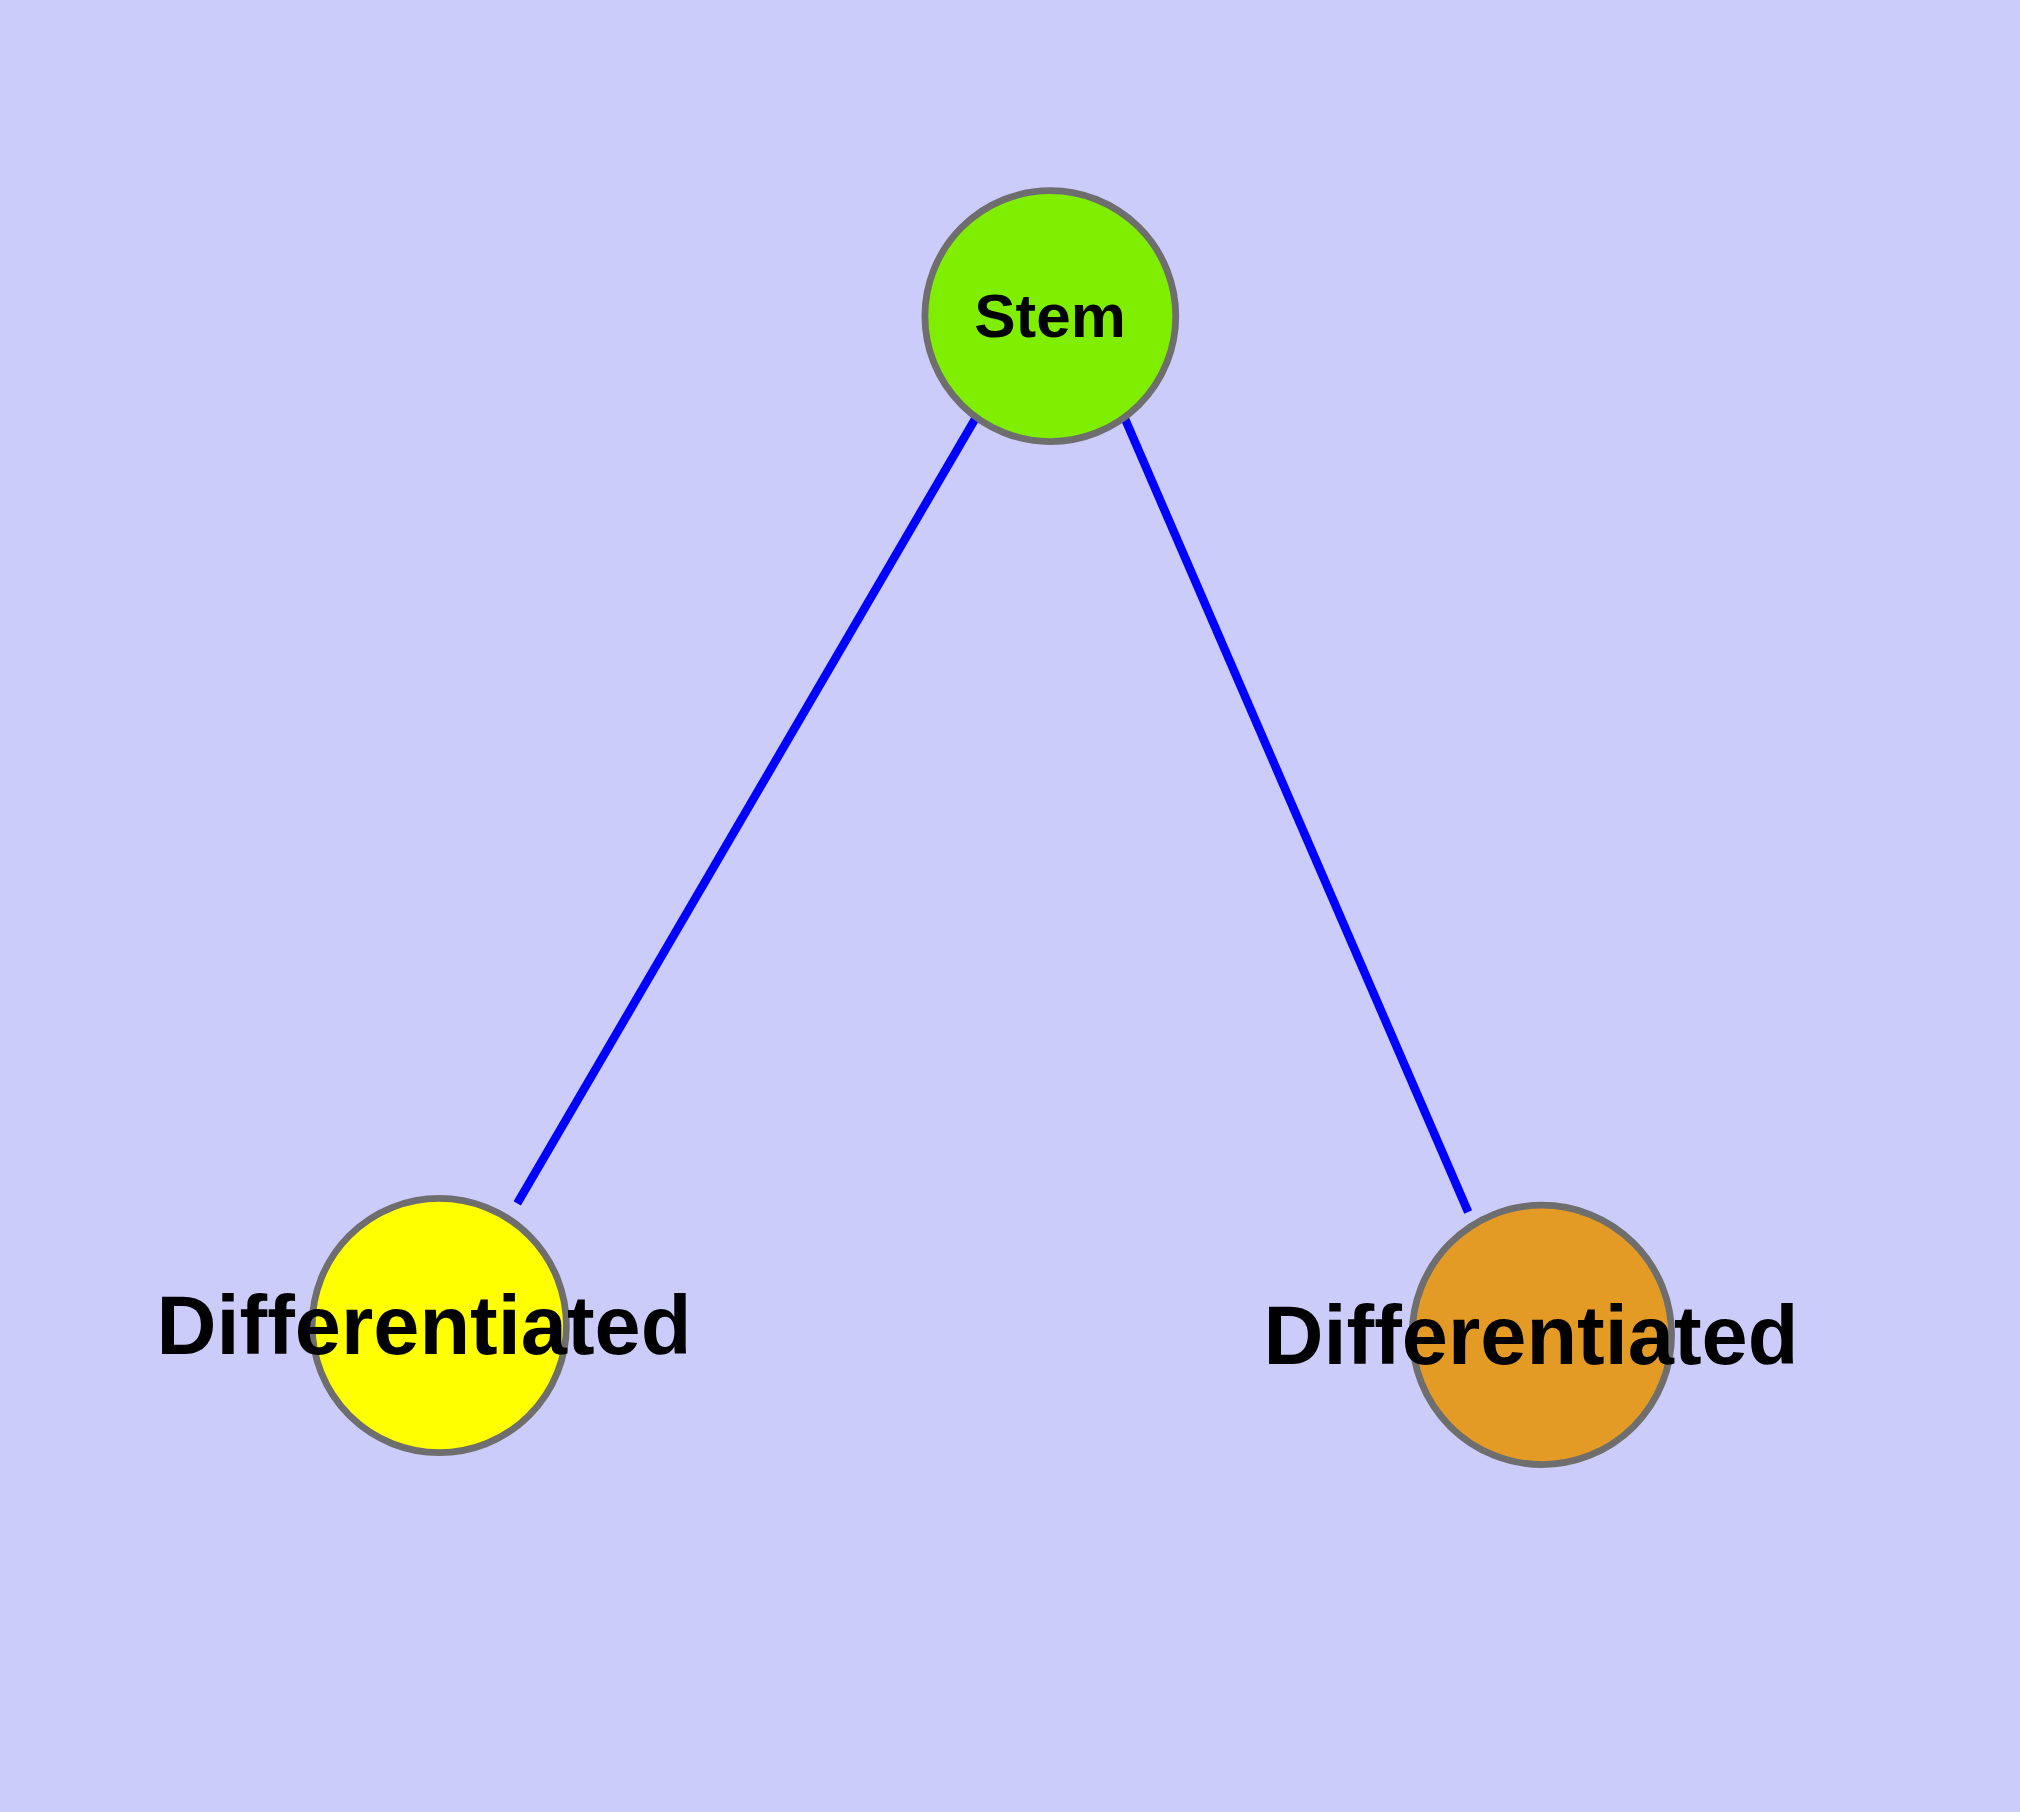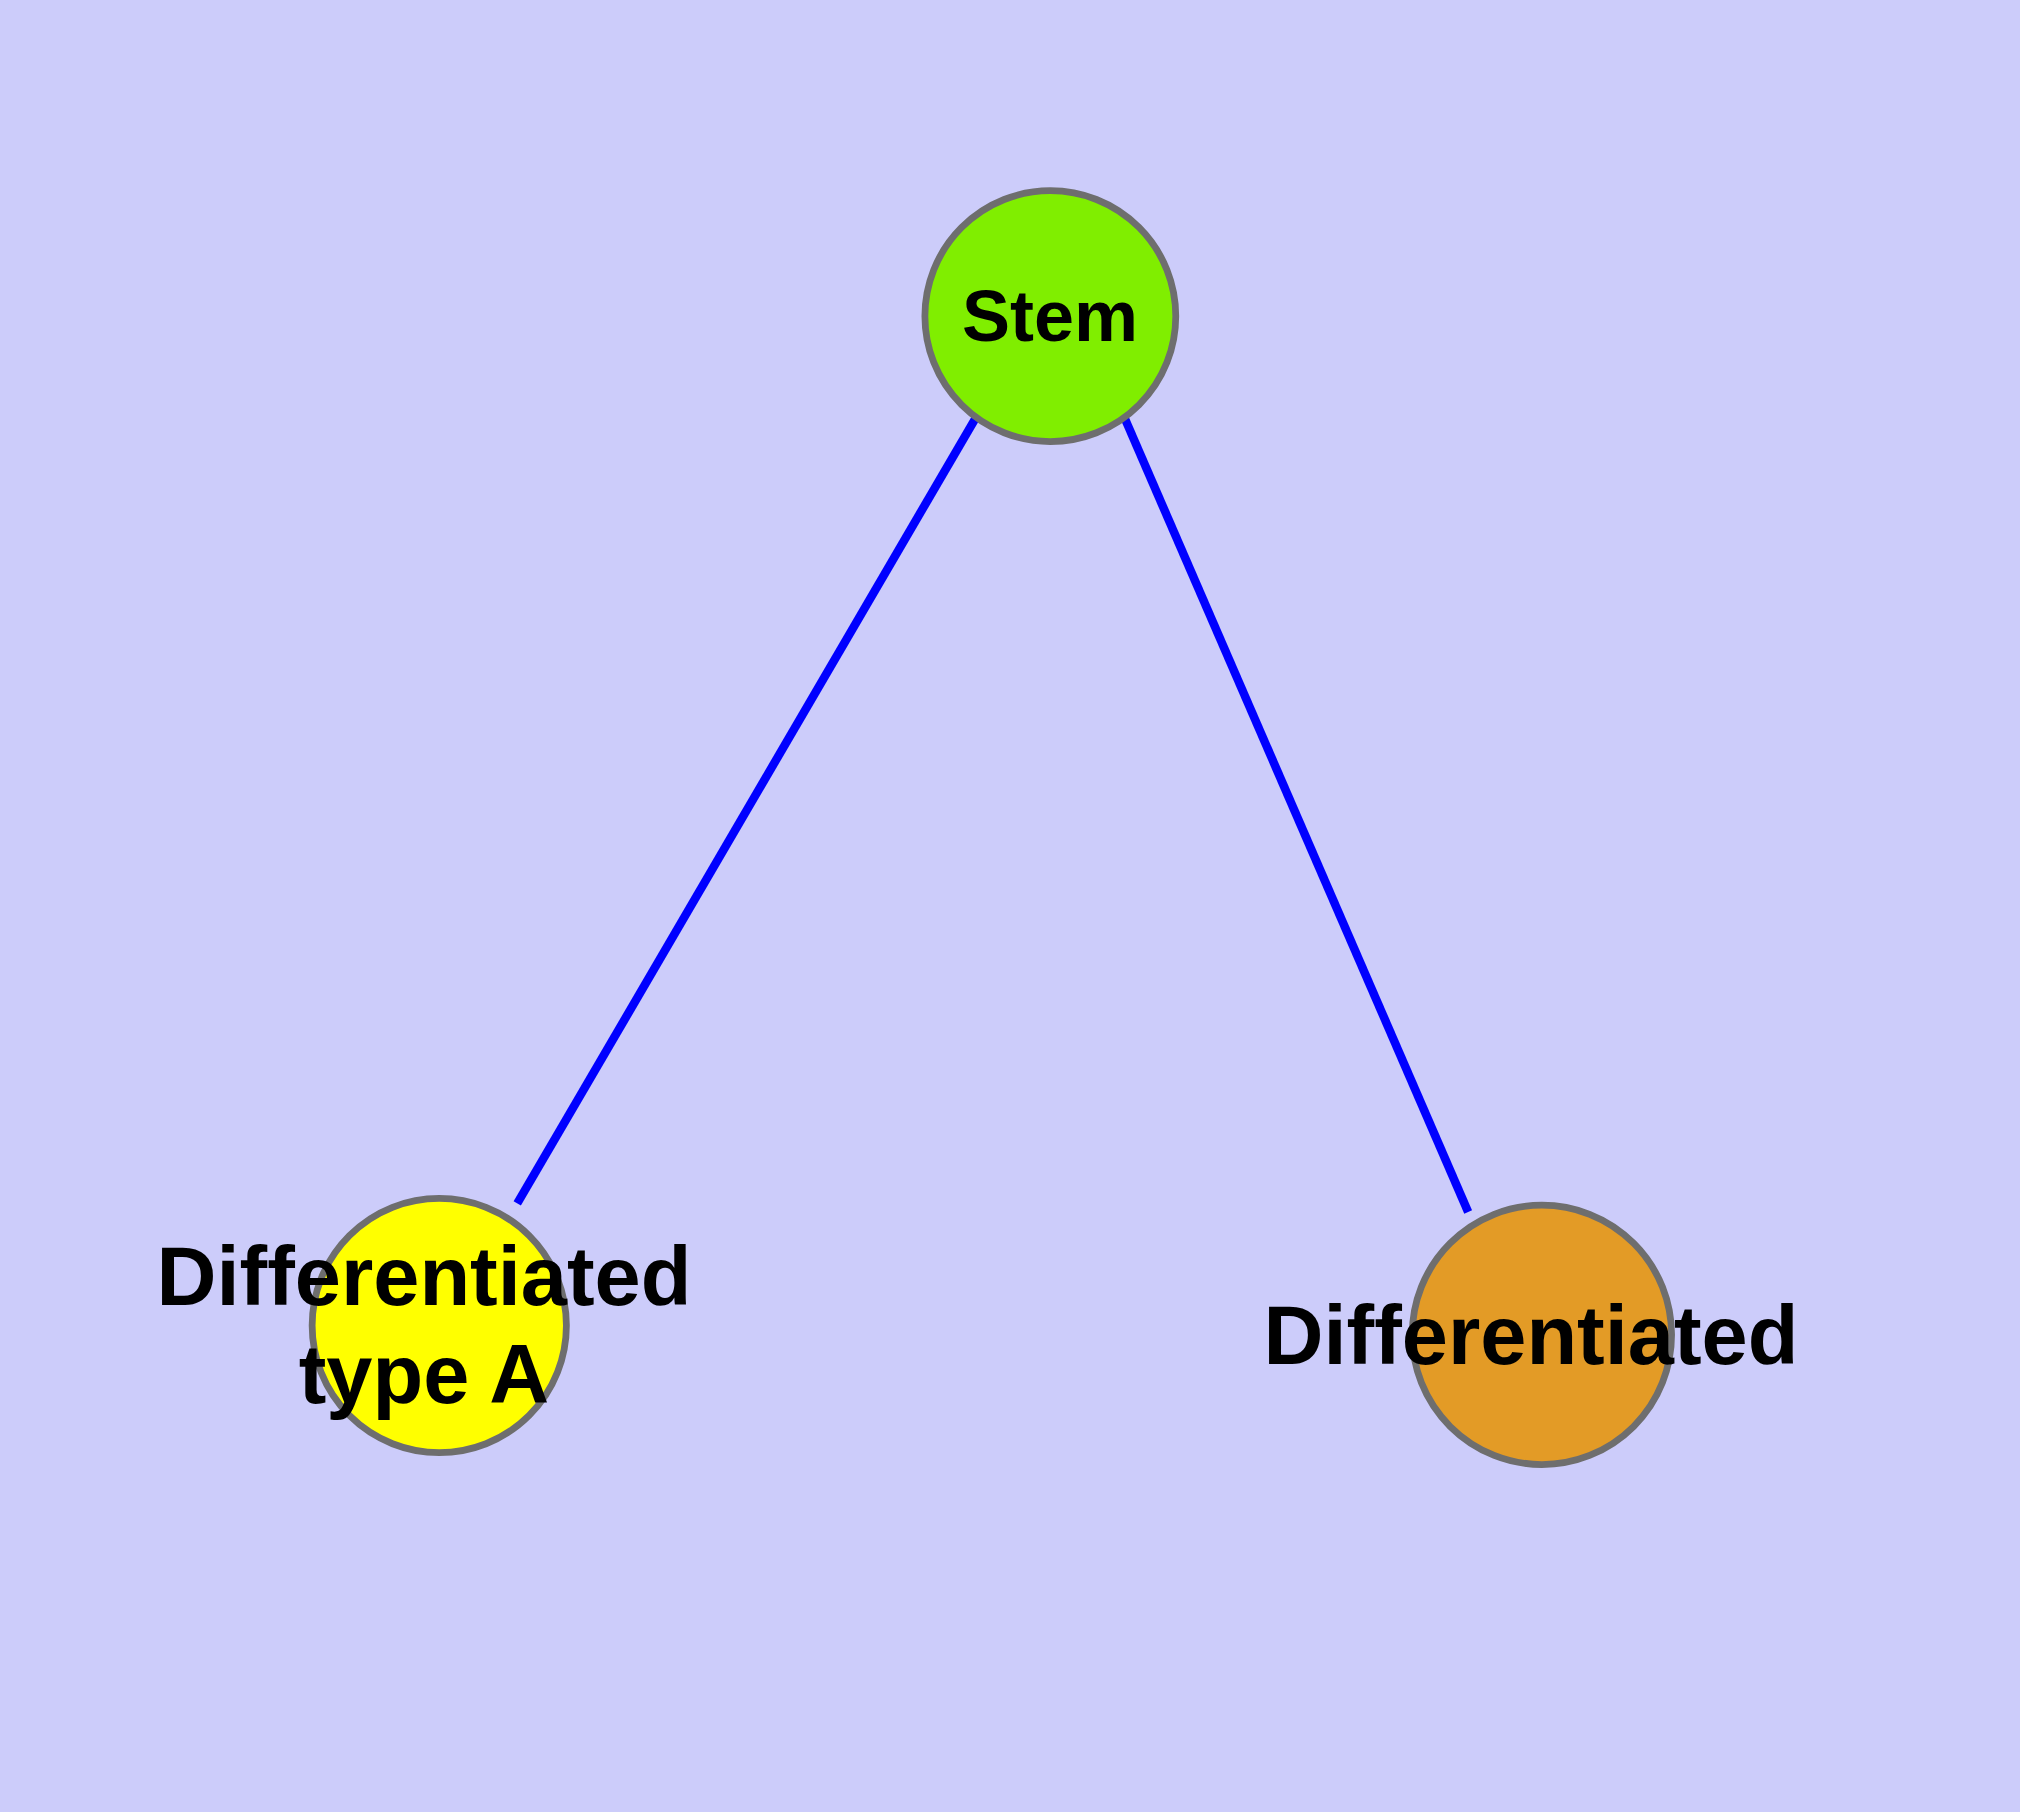--- a/index.html
+++ b/index.html
@@ -27,21 +27,21 @@
     text-align: center;
     color: #000000;
     font-family: "Liberation Sans", sans-serif;
     font-weight: bold;
     line-height: 1.18;
     white-space: nowrap;
     pointer-events: none;
     -webkit-font-smoothing: antialiased;
   }
   .label-stem {
-    font-size: 72px;
+    font-size: 62px;
     left: 1050px;
     top: 316px;
     transform: translate(-50%, -50%);
   }
   .label-a {
     font-size: 83px;
     left: 424px;
     top: 1326px;
     transform: translate(-50%, -50%);
   }
@@ -73,21 +73,20 @@
       <circle cx="1819" cy="1575" r="153" fill="#e39b26" stroke="#6e6e6e" stroke-width="8"></circle>
     </g>
   </svg>
 
   <div class="node-label label-stem">
     <span class="label-line">Stem</span>
   </div>
 
   <div class="node-label label-a">
     <span class="label-line">Differentiated</span>
-    <span class="label-line">type A</span>
   </div>
 
   <div class="node-label label-b">
     <span class="label-line">Differentiated</span>
   </div>
 
 </div>
 
 
 </body></html>

